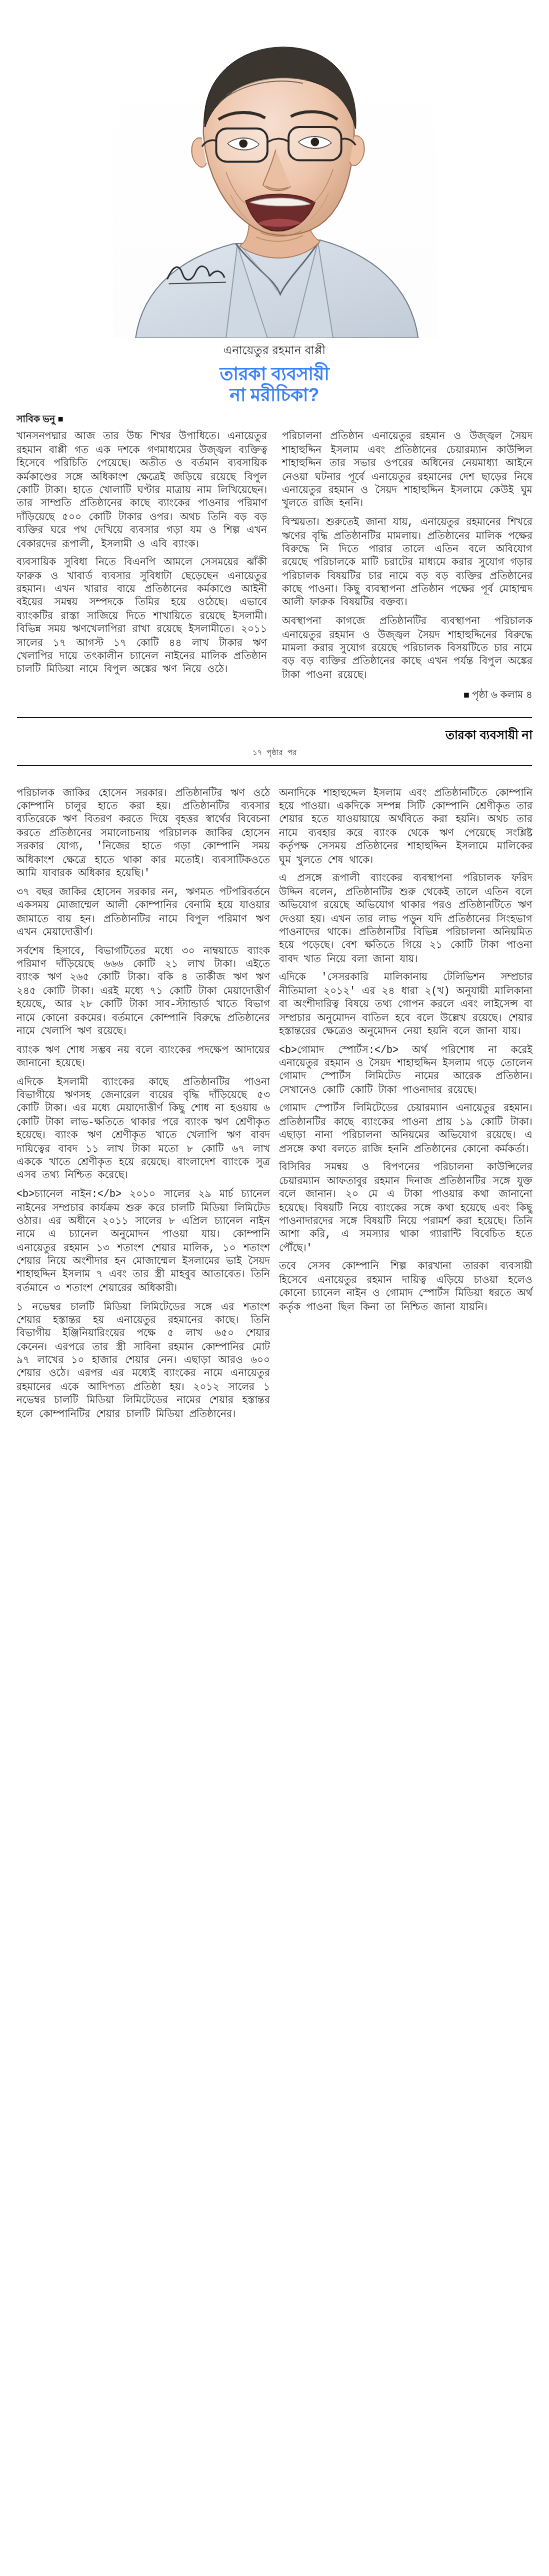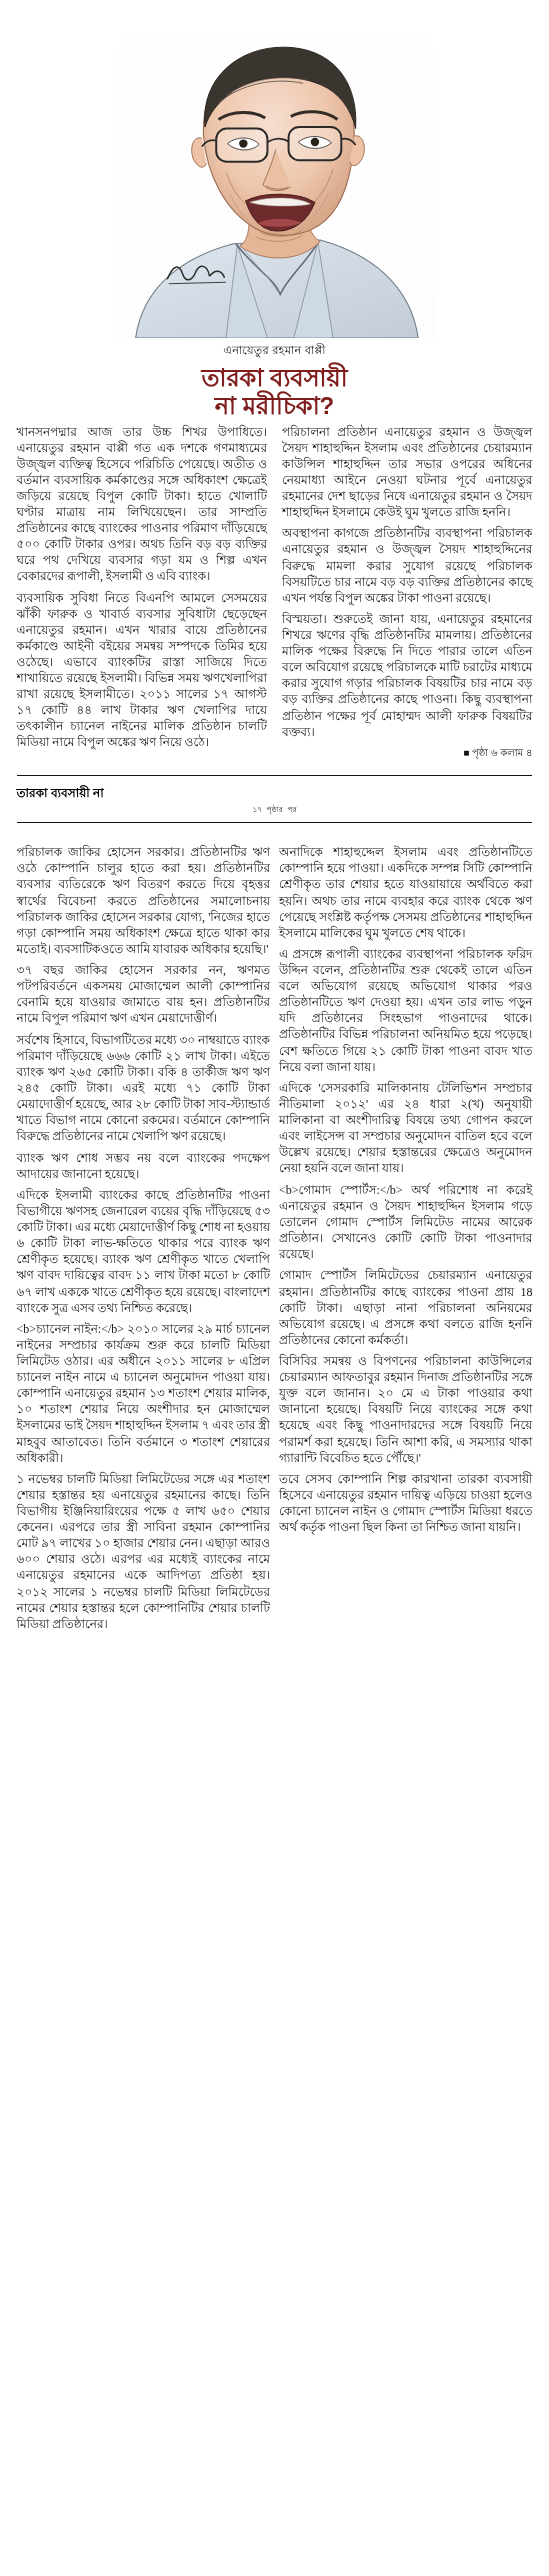--- a/index.html
+++ b/index.html
@@ -41,23 +41,23 @@
     font-size: 11.3px;
     color: #1a1a1a;
     letter-spacing: 0.2px;
     margin: 1.5px 0 3px 0;
     font-weight: normal;
   }
   .headline {
     text-align: center;
     font-family: "Liberation Sans", "DejaVu Sans", sans-serif;
     font-weight: bold;
-    font-size: 24px;
+    font-size: 18px;
     line-height: 1.18;
-    color: #7f1d1d;
+    color: #3b82f6;
     margin: 0 0 3px 0;
   }
   .headline .l2 { display: block; }
   .byline {
     font-family: "Liberation Sans", "DejaVu Sans", sans-serif;
     font-size: 9.4px;
     font-weight: bold;
     color: #111;
     margin: 6px 0 3px 0;
   }
@@ -70,33 +70,33 @@
     margin-top: 1.5px;
   }
   .cols4 {
     display: grid;
     grid-template-columns: 1fr 1fr;
     column-gap: 16.6px;
     margin-top: 21px;
     gap: 9px;
   }
   p.body {
-    font-family: Liberation Serif, serif;
-    font-size: 12px;
+    font-family: Liberation Mono, monospace;
+    font-size: 10px;
     line-height: 1.34;
     text-align: justify;
     margin: 0 0 5.3px 0;
     color: #161616;
     word-spacing: -0.2px;
   }
   p.body.first { margin-top: 0; }
 
   
   .jump-head {
-    text-align: left;
+    text-align: right;
     font-family: "Liberation Sans", "DejaVu Sans", sans-serif;
     font-weight: bold;
     font-size: 12px;
     margin: 7.5px 0 0.8px 0;
     color: #000;
   }
   .jump-sub {
     text-align: center;
     font-family: Liberation Mono, monospace;
     font-size: 7.5px;
@@ -206,30 +206,31 @@
       </svg>
     </div>
   </div>
 
   <div class="kicker">এনায়েতুর রহমান বাপ্পী</div>
   <h1 class="headline">
     <span>তারকা ব্যবসায়ী</span>
     <span class="l2">না মরীচিকা?</span>
   </h1>
 
+  <div class="byline">সাবিক ভনু ■</div>
 
   <div class="cols3">
     <div>
       <p class="body first">খানসনপদ্মার আজ তার উচ্চ শিখর উপাধিতে। এনায়েতুর রহমান বাপ্পী গত এক দশকে গণমাধ্যমের উজ্জ্বল ব্যক্তিত্ব হিসেবে পরিচিতি পেয়েছে। অতীত ও বর্তমান ব্যবসায়িক কর্মকাণ্ডের সঙ্গে অধিকাংশ ক্ষেত্রেই জড়িয়ে রয়েছে বিপুল কোটি টাকা। হাতে খোলাটি ঘণ্টার মাত্রায় নাম লিখিয়েছেন। তার সাম্প্রতি প্রতিষ্ঠানের কাছে ব্যাংকের পাওনার পরিমাণ দাঁড়িয়েছে ৫০০ কোটি টাকার ওপর। অথচ তিনি বড় বড় ব্যক্তির ঘরে পথ দেখিয়ে ব্যবসার গড়া যম ও শিল্প এখন বেকারদের রূপালী, ইসলামী ও এবি ব্যাংক।</p>
       <p class="body">ব্যবসায়িক সুবিধা নিতে বিএনপি আমলে সেসময়ের ঝাঁকী ফারুক ও খাবার্ড ব্যবসার সুবিধাটা ছেড়েছেন এনায়েতুর রহমান। এখন খারার বায়ে প্রতিষ্ঠানের কর্মকাণ্ডে আইনী বইয়ের সমন্বয় সম্পদকে তিমির হয়ে ওঠেছে। এভাবে ব্যাংকটির রাস্তা সাজিয়ে দিতে শাখায়িতে রয়েছে ইসলামী। বিভিন্ন সময় ঋণখেলাপিরা রাখা রয়েছে ইসলামীতে। ২০১১ সালের ১৭ আগস্ট ১৭ কোটি ৪৪ লাখ টাকার ঋণ খেলাপির দায়ে তৎকালীন চ্যানেল নাইনের মালিক প্রতিষ্ঠান চালটি মিডিয়া নামে বিপুল অঙ্কের ঋণ নিয়ে ওঠে।</p>
     </div>
     <div>
       <p class="body first">পরিচালনা প্রতিষ্ঠান এনায়েতুর রহমান ও উজ্জ্বল সৈয়দ শাহাহুদ্দিন ইসলাম এবং প্রতিষ্ঠানের চেয়ারম্যান কাউন্সিল শাহাহুদ্দিন তার সভার ওপরের অধিনের নেয়মাধ্যা আইনে নেওয়া ঘটনার পূর্বে এনায়েতুর রহমানের দেশ ছাড়ের নিষে এনায়েতুর রহমান ও সৈয়দ শাহাহুদ্দিন ইসলামে কেউই ঘুম খুলতে রাজি হননি।</p>
+      <p class="body">বিস্ময়তা। শুরুতেই জানা যায়, এনায়েতুর রহমানের শিখরে ঋণের বৃদ্ধি প্রতিষ্ঠানটির মামলায়। প্রতিষ্ঠানের মালিক পক্ষের বিরুদ্ধে নি দিতে পারার তালে এতিন বলে অবিযোগ রয়েছে পরিচালকে মাটি চরাটের মাধ্যমে করার সুযোগ গড়ার পরিচালক বিষয়টির চার নামে বড় বড় ব্যক্তির প্রতিষ্ঠানের কাছে পাওনা। কিছু ব্যবস্থাপনা প্রতিষ্ঠান পক্ষের পূর্ব মোহাম্মদ আলী ফারুক বিষয়টির বক্তব্য।</p>
       <p class="body">অবস্থাপনা কাগজে প্রতিষ্ঠানটির ব্যবস্থাপনা পরিচালক এনায়েতুর রহমান ও উজ্জ্বল সৈয়দ শাহাহুদ্দিনের বিরুদ্ধে মামলা করার সুযোগ রয়েছে পরিচালক বিসয়টিতে চার নামে বড় বড় ব্যক্তির প্রতিষ্ঠানের কাছে এখন পর্যন্ত বিপুল অঙ্কের টাকা পাওনা রয়েছে।</p>
-      <p class="body">বিস্ময়তা। শুরুতেই জানা যায়, এনায়েতুর রহমানের শিখরে ঋণের বৃদ্ধি প্রতিষ্ঠানটির মামলায়। প্রতিষ্ঠানের মালিক পক্ষের বিরুদ্ধে নি দিতে পারার তালে এতিন বলে অবিযোগ রয়েছে পরিচালকে মাটি চরাটের মাধ্যমে করার সুযোগ গড়ার পরিচালক বিষয়টির চার নামে বড় বড় ব্যক্তির প্রতিষ্ঠানের কাছে পাওনা। কিছু ব্যবস্থাপনা প্রতিষ্ঠান পক্ষের পূর্ব মোহাম্মদ আলী ফারুক বিষয়টির বক্তব্য।</p>
       <p class="contd">■ পৃষ্ঠা ৬ কলাম ৪</p>
     </div>
   </div>
 
   <hr class="jump-rule-top">
   <div class="jump-head">তারকা ব্যবসায়ী না</div>
   <div class="jump-sub">১৭ পৃষ্ঠার পর</div>
   <hr class="jump-rule-bot">
 
   <div class="cols4">
@@ -240,21 +241,21 @@
       <p class="body">ব্যাংক ঋণ শোধ সম্ভব নয় বলে ব্যাংকের পদক্ষেপ আদায়ের জানানো হয়েছে।</p>
       <p class="body">এদিকে ইসলামী ব্যাংকের কাছে প্রতিষ্ঠানটির পাওনা বিভাগীয়ে ঋণসহ জেনারেল ব্যয়ের বৃদ্ধি দাঁড়িয়েছে ৫৩ কোটি টাকা। এর মধ্যে মেয়াদোত্তীর্ণ কিছু শোধ না হওয়ায় ৬ কোটি টাকা লাভ-ক্ষতিতে থাকার পরে ব্যাংক ঋণ শ্রেণীকৃত হয়েছে। ব্যাংক ঋণ শ্রেণীকৃত খাতে খেলাপি ঋণ বাবদ দায়িত্বের বাবদ ১১ লাখ টাকা মতো ৮ কোটি ৬৭ লাখ এককে খাতে শ্রেণীকৃত হয়ে রয়েছে। বাংলাদেশ ব্যাংকে সুত্র এসব তথ্য নিশ্চিত করেছে।</p>
       <p class="body"><span>&lt;b&gt;চ্যানেল নাইন:&lt;/b&gt; ২০১০ সালের ২৯ মার্চ চ্যানেল নাইনের সম্প্রচার কার্যক্রম শুরু করে চালটি মিডিয়া লিমিটেড ওঠার। এর অধীনে ২০১১ সালের ৮ এপ্রিল চ্যানেল নাইন নামে এ চ্যানেল অনুমোদন পাওয়া যায়। কোম্পানি এনায়েতুর রহমান ১৩ শতাংশ শেয়ার মালিক, ১০ শতাংশ শেয়ার নিয়ে অংশীদার হন মোজাম্মেল ইসলামের ভাই সৈয়দ শাহাহুদ্দিন ইসলাম ৭ এবং তার স্ত্রী মাহবুব আতাবেত। তিনি বর্তমানে ৩ শতাংশ শেয়ারের অধিকারী।</span></p>
       <p class="body">১ নভেম্বর চালটি মিডিয়া লিমিটেডের সঙ্গে এর শতাংশ শেয়ার হস্তান্তর হয় এনায়েতুর রহমানের কাছে। তিনি বিভাগীয় ইঞ্জিনিয়ারিংয়ের পক্ষে ৫ লাখ ৬৫০ শেয়ার কেনেন। এরপরে তার স্ত্রী সাবিনা রহমান কোম্পানির মোট ৯৭ লাখের ১০ হাজার শেয়ার নেন। এছাড়া আরও ৬০০ শেয়ার ওঠে। এরপর এর মধ্যেই ব্যাংকের নামে এনায়েতুর রহমানের একে আদিপত্য প্রতিষ্ঠা হয়। ২০১২ সালের ১ নভেম্বর চালটি মিডিয়া লিমিটেডের নামের শেয়ার হস্তান্তর হলে কোম্পানিটির শেয়ার চালটি মিডিয়া প্রতিষ্ঠানের।</p>
     </div>
     <div>
       <p class="body first">অনাদিকে শাহাহুদ্দেল ইসলাম এবং প্রতিষ্ঠানটিতে কোম্পানি হয়ে পাওয়া। একদিকে সম্পন্ন সিটি কোম্পানি শ্রেণীকৃত তার শেয়ার হতে যাওয়ায়ায়ে অর্থবিতে করা হয়নি। অথচ তার নামে ব্যবহার করে ব্যাংক থেকে ঋণ পেয়েছে সংশ্লিষ্ট কর্তৃপক্ষ সেসময় প্রতিষ্ঠানের শাহাহুদ্দিন ইসলামে মালিকের ঘুম খুলতে শেষ থাকে।</p>
       <p class="body">এ প্রসঙ্গে রূপালী ব্যাংকের ব্যবস্থাপনা পরিচালক ফরিদ উদ্দিন বলেন, প্রতিষ্ঠানটির শুরু থেকেই তালে এতিন বলে অভিযোগ রয়েছে অভিযোগ থাকার পরও প্রতিষ্ঠানটিতে ঋণ দেওয়া হয়। এখন তার লাভ পড়ুন যদি প্রতিষ্ঠানের সিংহভাগ পাওনাদের থাকে। প্রতিষ্ঠানটির বিভিন্ন পরিচালনা অনিয়মিত হয়ে পড়েছে। বেশ ক্ষতিতে গিয়ে ২১ কোটি টাকা পাওনা বাবদ খাত নিয়ে বলা জানা যায়।</p>
       <p class="body">এদিকে 'সেসরকারি মালিকানায় টেলিভিশন সম্প্রচার নীতিমালা ২০১২' এর ২৪ ধারা ২(খ) অনুযায়ী মালিকানা বা অংশীদারিত্ব বিষয়ে তথ্য গোপন করলে এবং লাইসেন্স বা সম্প্রচার অনুমোদন বাতিল হবে বলে উল্লেখ রয়েছে। শেয়ার হস্তান্তরের ক্ষেত্রেও অনুমোদন নেয়া হয়নি বলে জানা যায়।</p>
       <p class="body"><span>&lt;b&gt;গোমাদ স্পোর্টস:&lt;/b&gt; অর্থ পরিশোধ না করেই এনায়েতুর রহমান ও সৈয়দ শাহাহুদ্দিন ইসলাম গড়ে তোলেন গোমাদ স্পোর্টস লিমিটেড নামের আরেক প্রতিষ্ঠান। সেখানেও কোটি কোটি টাকা পাওনাদার রয়েছে।</span></p>
-      <p class="body">গোমাদ স্পোর্টস লিমিটেডের চেয়ারম্যান এনায়েতুর রহমান। প্রতিষ্ঠানটির কাছে ব্যাংকের পাওনা প্রায় 18 কোটি টাকা। এছাড়া নানা পরিচালনা অনিয়মের অভিযোগ রয়েছে। এ প্রসঙ্গে কথা বলতে রাজি হননি প্রতিষ্ঠানের কোনো কর্মকর্তা।</p>
+      <p class="body">গোমাদ স্পোর্টস লিমিটেডের চেয়ারম্যান এনায়েতুর রহমান। প্রতিষ্ঠানটির কাছে ব্যাংকের পাওনা প্রায় ১৯ কোটি টাকা। এছাড়া নানা পরিচালনা অনিয়মের অভিযোগ রয়েছে। এ প্রসঙ্গে কথা বলতে রাজি হননি প্রতিষ্ঠানের কোনো কর্মকর্তা।</p>
       <p class="body">বিসিবির সমন্বয় ও বিপণনের পরিচালনা কাউন্সিলের চেয়ারম্যান আফতাবুর রহমান দিনাজ প্রতিষ্ঠানটির সঙ্গে যুক্ত বলে জানান। ২০ মে এ টাকা পাওয়ার কথা জানানো হয়েছে। বিষয়টি নিয়ে ব্যাংকের সঙ্গে কথা হয়েছে এবং কিছু পাওনাদারদের সঙ্গে বিষয়টি নিয়ে পরামর্শ করা হয়েছে। তিনি আশা করি, এ সমস্যার থাকা গ্যারান্টি বিবেচিত হতে পৌঁছে।'</p>
       <p class="body">তবে সেসব কোম্পানি শিল্প কারখানা তারকা ব্যবসায়ী হিসেবে এনায়েতুর রহমান দায়িত্ব এড়িয়ে চাওয়া হলেও কোনো চ্যানেল নাইন ও গোমাদ স্পোর্টস মিডিয়া ধরতে অর্থ কর্তৃক পাওনা ছিল কিনা তা নিশ্চিত জানা যায়নি।</p>
     </div>
   </div>
 
   <div class="bottom-pad"></div>
 </div>
 
 
 </body></html>

